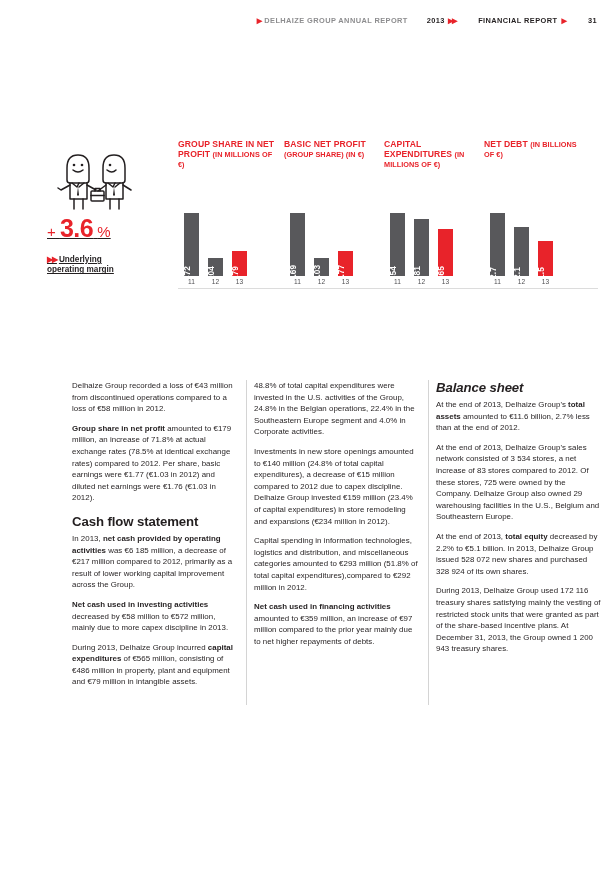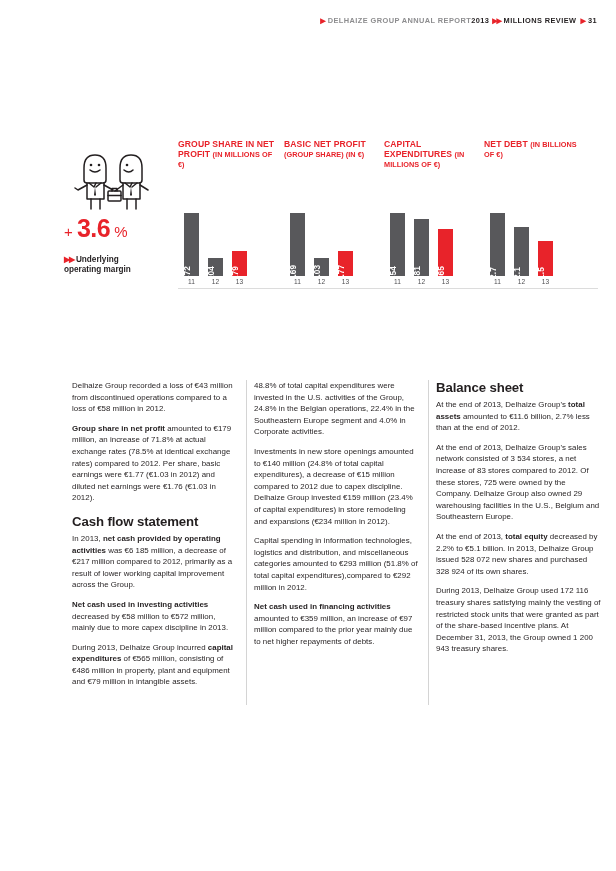--- a/index.html
+++ b/index.html
@@ -11,28 +11,28 @@
   .page{position:relative;width:616px;height:871px;}
 
   
   .rhead{
     position:absolute;left:0;top:16px;width:597px;
     display:flex;justify-content:flex-end;align-items:center;
     font-size:7.4px;letter-spacing:.42px;font-weight:700;
   }
   .rhead .arw{color:#e8232a;font-size:7.2px;line-height:1;margin-right:3px;letter-spacing:-1px;}
   .rhead .gray{color:#8d8d8f;font-weight:700;}
-  .rhead .blk{color:#231f20;font-weight:700;margin-left:0;}
+  .rhead .blk{color:#231f20;font-weight:700;margin-left:19px;}
   .rhead .arw2{color:#e8232a;font-size:7.2px;margin:0 3px 0 3px;letter-spacing:-1.4px;}
   .rhead .arw3{color:#e8232a;font-size:7.2px;margin:0 3px 0 4px;letter-spacing:-1px;}
 
   
   .band{position:absolute;left:0;top:140px;width:616px;height:152px;}
 
-  .kpi{position:absolute;left:64px;top:8px;width:122px;}
+  .kpi{position:absolute;left:47px;top:8px;width:122px;text-decoration:underline;}
   .kpi .figures{width:96px;height:62px;display:block;margin-left:6px;}
   .kpi .bignum{
     margin-top:6px;color:#e8232a;font-weight:700;
     font-size:13.5px;line-height:1;letter-spacing:.2px;white-space:nowrap;
   }
   .kpi .bignum .plus{font-size:15px;font-weight:400;}
   .kpi .bignum .val{font-size:25px;font-weight:700;letter-spacing:-.5px;}
   .kpi .bignum .pct{font-size:15px;font-weight:400;}
   .kpi .sub{margin-top:14px;font-size:8.2px;font-weight:700;line-height:10.4px;color:#231f20;}
   .kpi .sub .rr{color:#e8232a;letter-spacing:-1.2px;margin-right:2px;font-size:8px;}
@@ -71,33 +71,33 @@
   .vline{position:absolute;top:0;width:1px;height:325px;background:#d4d4d4;}
   .vline.v1{left:174px;}
   .vline.v2{left:356px;}
 
   .col p{margin:0 0 8px 0;font-size:7.9px;line-height:11.6px;color:#231f20;letter-spacing:.02px;}
   .col b{font-weight:700;}
   .col h2{
     margin:10px 0 4px 0;font-size:13.2px;line-height:15px;font-weight:700;
     letter-spacing:-.1px;color:#231f20;
   }
-  .col h2.first{margin-top:0;}
+  .col h2.first{margin-top:0;font-style:italic;}
 </style>
 </head>
 <body>
 
 <div class="page">
 
   <div class="rhead">
     <span class="arw">▶</span>
     <span class="gray">DELHAIZE GROUP ANNUAL REPORT</span>
     <span class="blk">2013</span>
     <span class="arw2">▶▶</span>
-    <span class="blk">MILLIONS REVIEW</span>
+    <span class="blk">FINANCIAL REPORT</span>
     <span class="arw3">▶</span>
     <span class="blk">31</span>
   </div>
 
   <div class="band">
 
     <div class="kpi">
       <svg class="figures" viewBox="0 0 96 62">
         <g fill="none" stroke="#231f20" stroke-width="1.5" stroke-linecap="round" stroke-linejoin="round">
 

